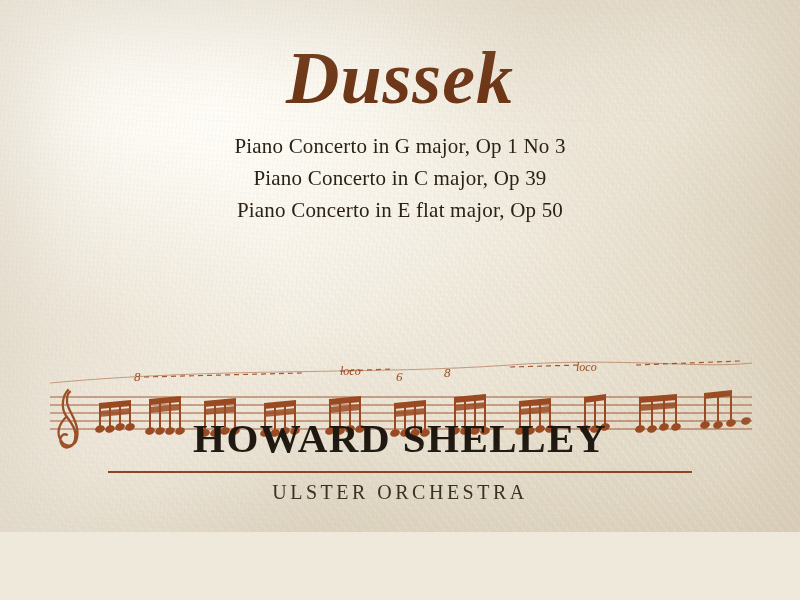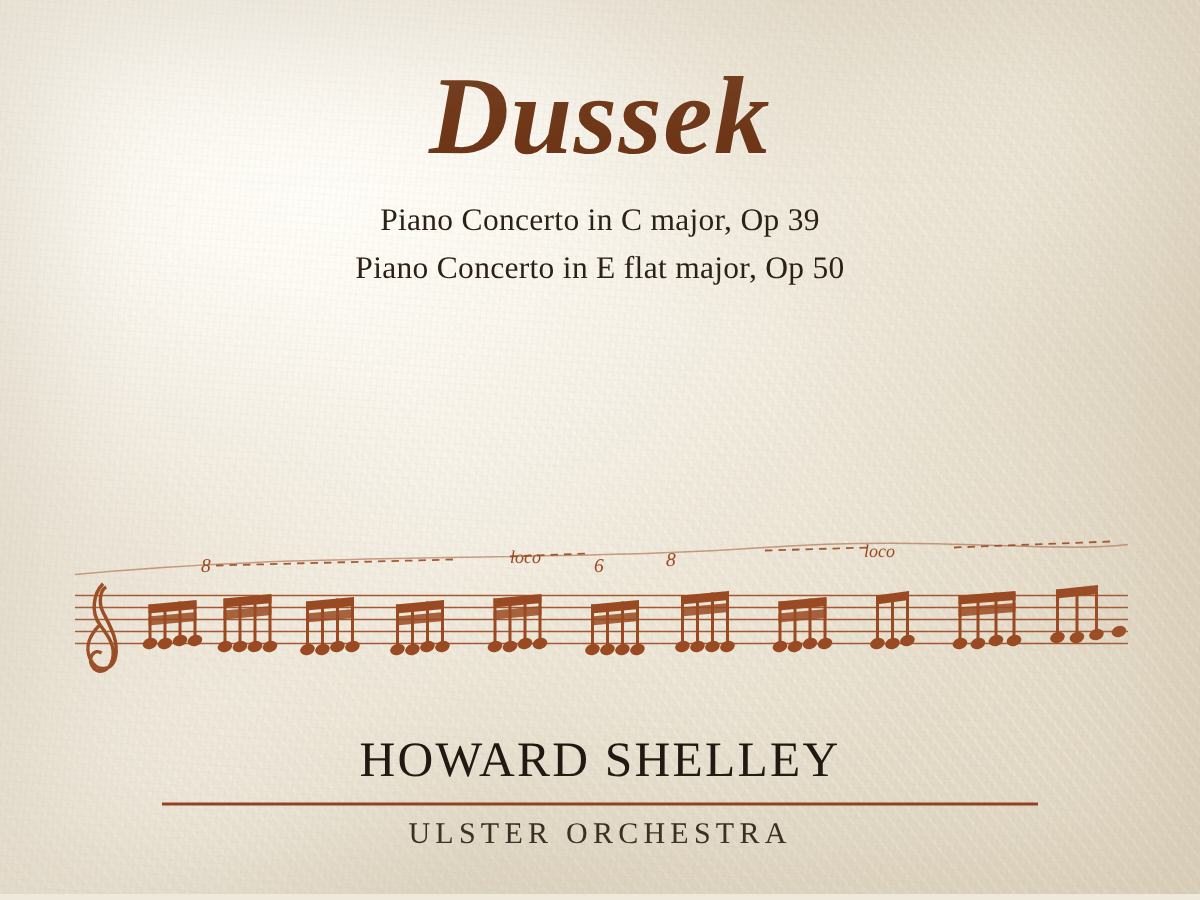--- a/index.html
+++ b/index.html
@@ -9,21 +9,21 @@
   body {
     width: 800px;
     height: 600px;
     overflow: hidden;
     font-family: "Liberation Serif", serif;
     background: #efe9dc;
   }
   .cover {
     position: relative;
     width: 800px;
-    height: 596px;
+    height: 532px;
     box-sizing: border-box;
     background:
       radial-gradient(ellipse at 28% 22%, rgba(255,253,247,0.95) 0%, rgba(247,243,233,0.35) 45%, rgba(236,229,214,0) 72%),
       radial-gradient(ellipse at 80% 80%, rgba(224,214,194,0.55) 0%, rgba(231,223,206,0.15) 50%, rgba(238,232,219,0) 75%),
       linear-gradient(118deg, #f7f4ec 0%, #f2ece0 28%, #ece5d6 55%, #e9e1d0 78%, #e4dbc8 100%);
     overflow: hidden;
   }
   
   .grain {
     position: absolute;
@@ -93,22 +93,22 @@
   .score svg { display: block; }
 
   .credits {
     position: absolute;
     left: 0;
     right: 0;
     bottom: 28px;
     text-align: center;
   }
   .performer {
-    font-size: 33px;
-    font-weight: normal;
+    font-size: 41px;
+    font-weight: bold;
     letter-spacing: 1.5px;
     color: #1d1710;
   }
   .rule {
     width: 584px;
     height: 2px;
     margin: 9px auto 8px auto;
     background: #8a3d1c;
   }
   .ensemble {
@@ -120,20 +120,21 @@
 </head>
 <body>
 
 <div class="cover">
   <div class="grain"></div>
   <div class="blotches"></div>
 
   <div class="composer">Dussek</div>
 
   <div class="works">
+    <div class="work-line">Piano Concerto in G major, Op 1 No 3</div>
     <div class="work-line">Piano Concerto in C major, Op 39</div>
     <div class="work-line">Piano Concerto in E flat major, Op 50</div>
   </div>
 
   <div class="score">
     <svg width="720" height="120" viewBox="0 0 720 120" xmlns="http://www.w3.org/2000/svg">
       <g stroke="#9a4a22" stroke-width="1" opacity="0.9">
         <path d="M10 38 C 180 22, 330 30, 470 20 C 580 12, 660 24, 712 18" fill="none" opacity="0.55"></path>
         <line x1="10" y1="52" x2="712" y2="52"></line>
         <line x1="10" y1="60" x2="712" y2="60"></line>

